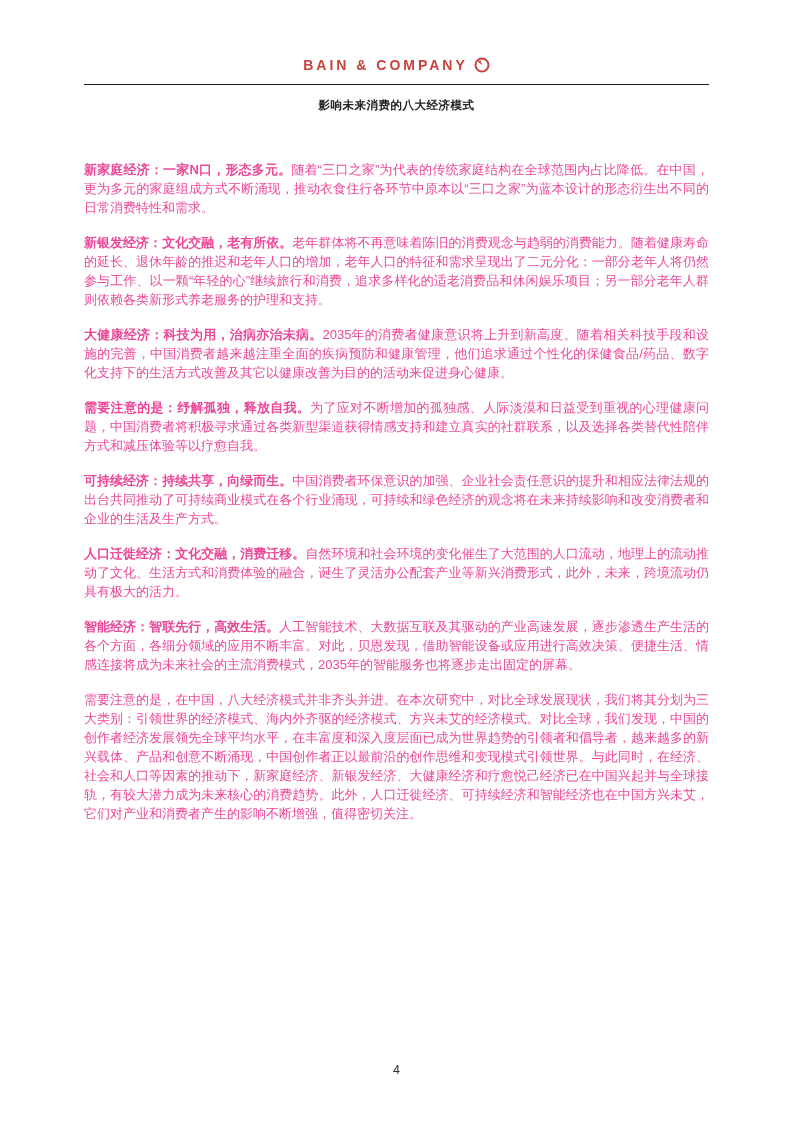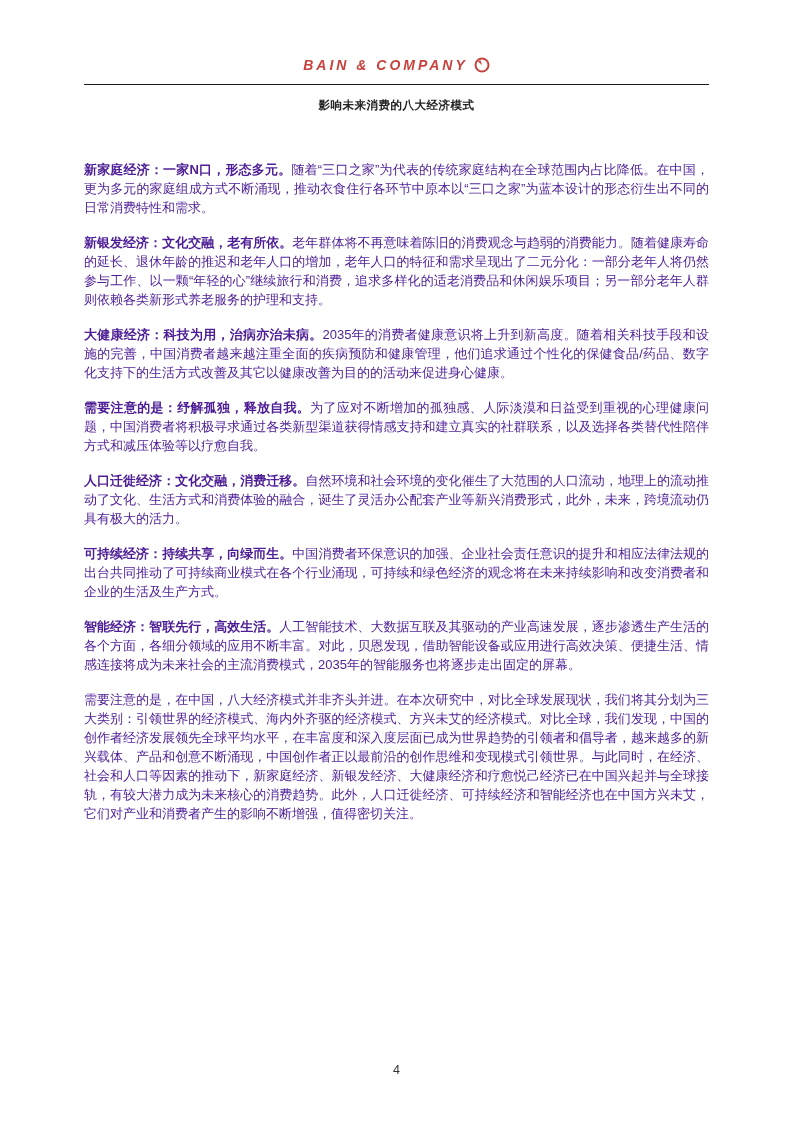--- a/index.html
+++ b/index.html
@@ -24,21 +24,20 @@
   
   .header {
     padding-top: 56px;
     text-align: center;
   }
   .brand-row {
     display: inline-flex;
     align-items: center;
     gap: 6px;
     color: #c8423d;
-    font-style: italic;
   }
   .brand-name {
     font-size: 14px;
     font-weight: bold;
     letter-spacing: 3px;
   }
   .brand-icon svg { display: block; }
   .header-divider {
     border: none;
     border-top: 1px solid #1a1a1a;
@@ -54,21 +53,21 @@
   }
   
   .main {
     margin-top: 47px;
   }
   .main p {
     font-size: 13px;
     line-height: 19px;
     text-align: justify;
     margin-bottom: 16px;
-    color: #4c1d95;
+    color: #ec4899;
   }
   .main p .lead {
     font-weight: bold;
   }
   
   .footer {
     position: absolute;
     bottom: 44px;
     left: 0;
     width: 100%;
@@ -98,22 +97,22 @@
       <hr class="header-divider">
       <div class="page-subtitle">影响未来消费的八大经济模式</div>
     </div>
   </div>
 
   <div class="content main">
     <p><span class="lead">新家庭经济：一家N口，形态多元。</span><span>随着“三口之家”为代表的传统家庭结构在全球范围内占比降低。在中国，更为多元的家庭组成方式不断涌现，推动衣食住行各环节中原本以“三口之家”为蓝本设计的形态衍生出不同的日常消费特性和需求。</span></p>
     <p><span class="lead">新银发经济：文化交融，老有所依。</span><span>老年群体将不再意味着陈旧的消费观念与趋弱的消费能力。随着健康寿命的延长、退休年龄的推迟和老年人口的增加，老年人口的特征和需求呈现出了二元分化：一部分老年人将仍然参与工作、以一颗“年轻的心”继续旅行和消费，追求多样化的适老消费品和休闲娱乐项目；另一部分老年人群则依赖各类新形式养老服务的护理和支持。</span></p>
     <p><span class="lead">大健康经济：科技为用，治病亦治未病。</span><span>2035年的消费者健康意识将上升到新高度。随着相关科技手段和设施的完善，中国消费者越来越注重全面的疾病预防和健康管理，他们追求通过个性化的保健食品/药品、数字化支持下的生活方式改善及其它以健康改善为目的的活动来促进身心健康。</span></p>
     <p><span class="lead">需要注意的是：纾解孤独，释放自我。</span><span>为了应对不断增加的孤独感、人际淡漠和日益受到重视的心理健康问题，中国消费者将积极寻求通过各类新型渠道获得情感支持和建立真实的社群联系，以及选择各类替代性陪伴方式和减压体验等以疗愈自我。</span></p>
+    <p><span class="lead">可持续经济：持续共享，向绿而生。</span><span>中国消费者环保意识的加强、企业社会责任意识的提升和相应法律法规的出台共同推动了可持续商业模式在各个行业涌现，可持续和绿色经济的观念将在未来持续影响和改变消费者和企业的生活及生产方式。</span></p>
     <p><span class="lead">人口迁徙经济：文化交融，消费迁移。</span><span>自然环境和社会环境的变化催生了大范围的人口流动，地理上的流动推动了文化、生活方式和消费体验的融合，诞生了灵活办公配套产业等新兴消费形式，此外，未来，跨境流动仍具有极大的活力。</span></p>
-    <p><span class="lead">可持续经济：持续共享，向绿而生。</span><span>中国消费者环保意识的加强、企业社会责任意识的提升和相应法律法规的出台共同推动了可持续商业模式在各个行业涌现，可持续和绿色经济的观念将在未来持续影响和改变消费者和企业的生活及生产方式。</span></p>
     <p><span class="lead">智能经济：智联先行，高效生活。</span><span>人工智能技术、大数据互联及其驱动的产业高速发展，逐步渗透生产生活的各个方面，各细分领域的应用不断丰富。对此，贝恩发现，借助智能设备或应用进行高效决策、便捷生活、情感连接将成为未来社会的主流消费模式，2035年的智能服务也将逐步走出固定的屏幕。</span></p>
     <p><span class="lead"></span><span>需要注意的是，在中国，八大经济模式并非齐头并进。在本次研究中，对比全球发展现状，我们将其分划为三大类别：引领世界的经济模式、海内外齐驱的经济模式、方兴未艾的经济模式。对比全球，我们发现，中国的创作者经济发展领先全球平均水平，在丰富度和深入度层面已成为世界趋势的引领者和倡导者，越来越多的新兴载体、产品和创意不断涌现，中国创作者正以最前沿的创作思维和变现模式引领世界。与此同时，在经济、社会和人口等因素的推动下，新家庭经济、新银发经济、大健康经济和疗愈悦己经济已在中国兴起并与全球接轨，有较大潜力成为未来核心的消费趋势。此外，人口迁徙经济、可持续经济和智能经济也在中国方兴未艾，它们对产业和消费者产生的影响不断增强，值得密切关注。</span></p>
   </div>
 
   <div class="footer">
     <span class="page-number">4</span>
   </div>
 
 </div>
 

